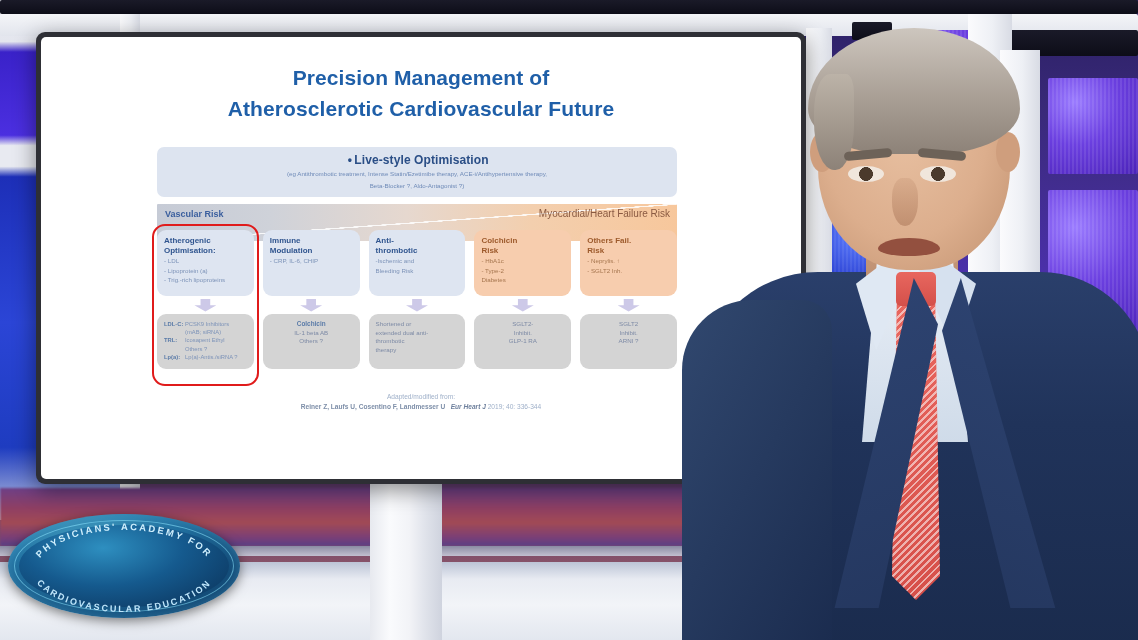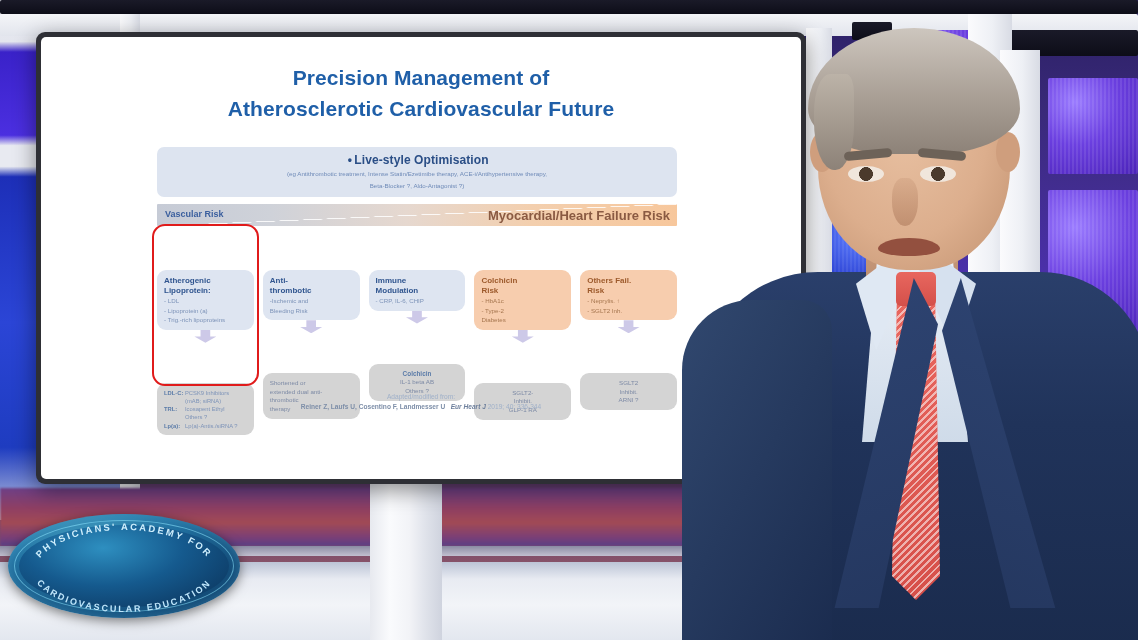--- a/index.html
+++ b/index.html
@@ -49,32 +49,32 @@
   
   .therapy-box{position:absolute;left:116px;top:110px;width:520px;
     background:#dde4f0;border-radius:7px;padding:6px 8px 7px;box-sizing:border-box;
     color:#2a4e86;}
   .t-line1{text-align:center;font-size:12px;font-weight:bold;letter-spacing:.1px;}
   .t-line2{text-align:center;font-size:8px;font-weight:bold;margin-top:3px;letter-spacing:.1px;}
   .t-small{text-align:center;font-size:6.2px;color:#6f8bb8;margin-top:3px;line-height:8.5px;}
   .bullet{display:inline-block;width:9px;color:#2a4e86;}
 
   
-  .riskbar{position:absolute;left:116px;top:167px;width:520px;height:22px;
+  .riskbar{position:absolute;left:116px;top:167px;width:520px;height:37px;
     background:linear-gradient(90deg,#c6cbd6 0%,#cfd2d9 22%,#e6d8cf 48%,#f3cfae 72%,#f7c79c 100%);
     border-radius:1px;overflow:hidden;}
   .riskbar .wedge{position:absolute;left:0;top:0;width:100%;height:100%;
     background:linear-gradient(to bottom right,rgba(255,255,255,0) 49.2%,rgba(255,255,255,.85) 49.4%,rgba(255,255,255,.85) 51%,rgba(255,255,255,0) 51.2%);}
   .riskbar .lbl-l{position:absolute;left:8px;top:5px;font-size:9px;font-weight:bold;color:#3b5f9e;}
-  .riskbar .lbl-r{position:absolute;right:7px;top:4px;font-size:13px;font-weight:bold;color:#8a5a42;}
+  .riskbar .lbl-r{position:absolute;right:7px;top:4px;font-size:10px;font-weight:normal;color:#8a5a42;}
 
   
   .cols{position:absolute;left:116px;top:193px;width:520px;height:150px;display:flex;gap:9px;}
   .col{flex:1;position:relative;display:flex;flex-direction:column;align-items:stretch;}
-  .cbox{border-radius:9px;padding:6px 5px 5px 7px;box-sizing:border-box;margin-top:40px;}
+  .cbox{border-radius:9px;padding:6px 5px 5px 7px;box-sizing:border-box;}
   .cbox.top{height:66px;}
   .cbox.bot{height:55px;}
   .c-blue{background:#dee5f1;}
   .c-orange{background:#f7cdae;}
   .c-grey{background:#d4d4d4;}
   .c-head{font-size:8px;font-weight:bold;color:#30558f;line-height:10px;}
   .c-head.or{color:#9d5a2c;}
   .c-item{font-size:6.2px;color:#7d93b8;line-height:8.6px;margin-top:1px;}
   .c-item.or{color:#a6764f;}
   .b-item{font-size:6.2px;color:#7d8aa5;line-height:8.6px;}
@@ -208,21 +208,21 @@
           <div class="lbl-l">Vascular Risk</div>
           <div class="lbl-r">Myocardial/Heart Failure  Risk</div>
         </div>
 
         <div class="cols">
 
           <div class="col">
             <div class="redring"></div>
             <div class="cbox top c-blue">
               <div class="c-head">Atherogenic</div>
-              <div class="c-head">Lipoprotein:</div>
+              <div class="c-head">Optimisation:</div>
               <div class="c-item">- LDL</div>
               <div class="c-item">- Lipoprotein (a)</div>
               <div class="c-item">- Trig.-rich lipoproteins</div>
             </div>
             <div class="arrow">
                 <i></i>
               </div>
             <div class="cbox bot c-grey">
               <div class="kv">
                   <span class="k">LDL-C:</span>
@@ -237,54 +237,54 @@
                   <span>Icosapent Ethyl</span>
                 </div>
               <div class="kv">
                   <span class="k"></span>
                   <span>Others ?</span>
                 </div>
               <div class="kv">
                   <span class="k">Lp(a):</span>
                   <span>Lp(a)-Antis./siRNA ?</span>
                 </div>
+            </div>
+          </div>
+
+          <div class="col">
+            <div class="cbox top c-blue">
+              <div class="c-head">Immune</div>
+              <div class="c-head">Modulation</div>
+              <div class="c-item">- CRP, IL-6,  CHIP</div>
+            </div>
+            <div class="arrow">
+                <i></i>
+              </div>
+            <div class="cbox bot c-grey" style="text-align:center;padding-left:5px;">
+              <div class="b-head">Colchicin</div>
+              <div class="b-item">IL-1 beta AB</div>
+              <div class="b-item">Others ?</div>
             </div>
           </div>
 
           <div class="col">
             <div class="cbox top c-blue">
               <div class="c-head">Anti-</div>
               <div class="c-head">thrombotic</div>
               <div class="c-item">-Ischemic and</div>
               <div class="c-item">Bleeding Risk</div>
             </div>
             <div class="arrow">
                 <i></i>
               </div>
             <div class="cbox bot c-grey">
               <div class="b-item">Shortened or</div>
               <div class="b-item">extended dual anti-</div>
               <div class="b-item">thrombotic</div>
               <div class="b-item">therapy</div>
-            </div>
-          </div>
-
-          <div class="col">
-            <div class="cbox top c-blue">
-              <div class="c-head">Immune</div>
-              <div class="c-head">Modulation</div>
-              <div class="c-item">- CRP, IL-6,  CHIP</div>
-            </div>
-            <div class="arrow">
-                <i></i>
-              </div>
-            <div class="cbox bot c-grey" style="text-align:center;padding-left:5px;">
-              <div class="b-head">Colchicin</div>
-              <div class="b-item">IL-1 beta AB</div>
-              <div class="b-item">Others ?</div>
             </div>
           </div>
 
           <div class="col">
             <div class="cbox top c-orange">
               <div class="c-head or">Colchicin</div>
               <div class="c-head or">Risk</div>
               <div class="c-item or">- HbA1c</div>
               <div class="c-item or">- Type-2</div>
               <div class="c-item or">  Diabetes</div>

